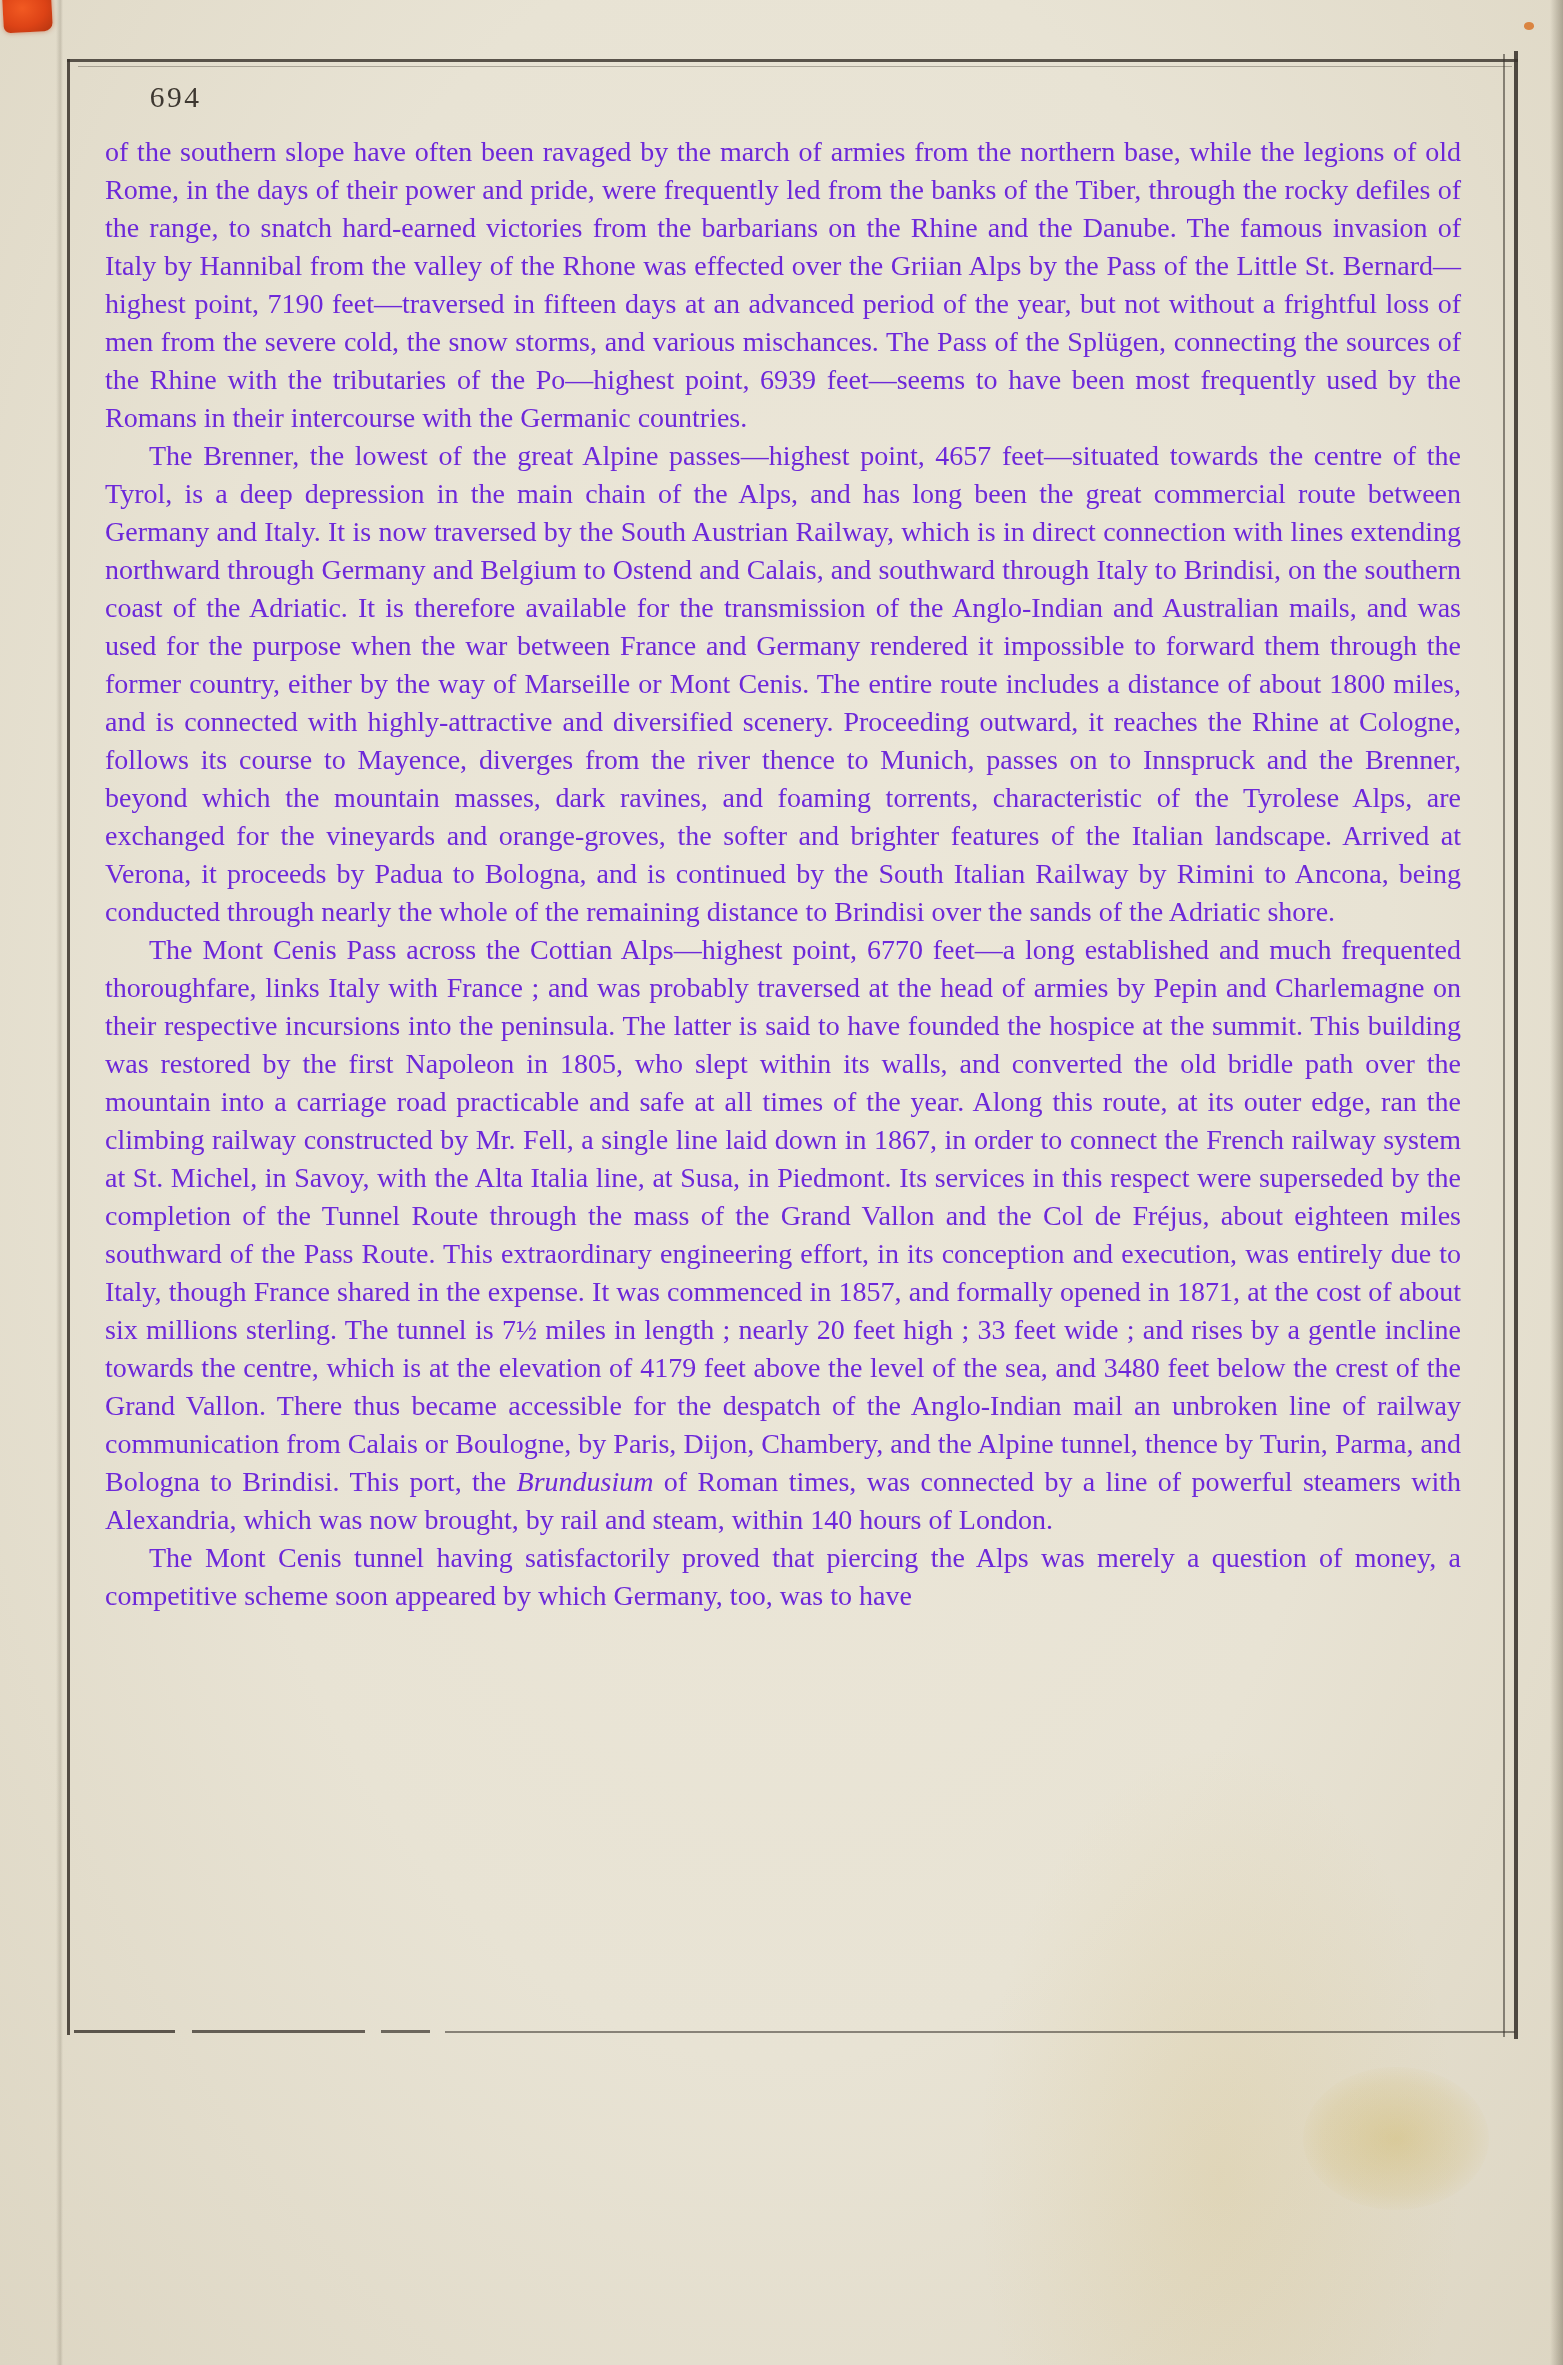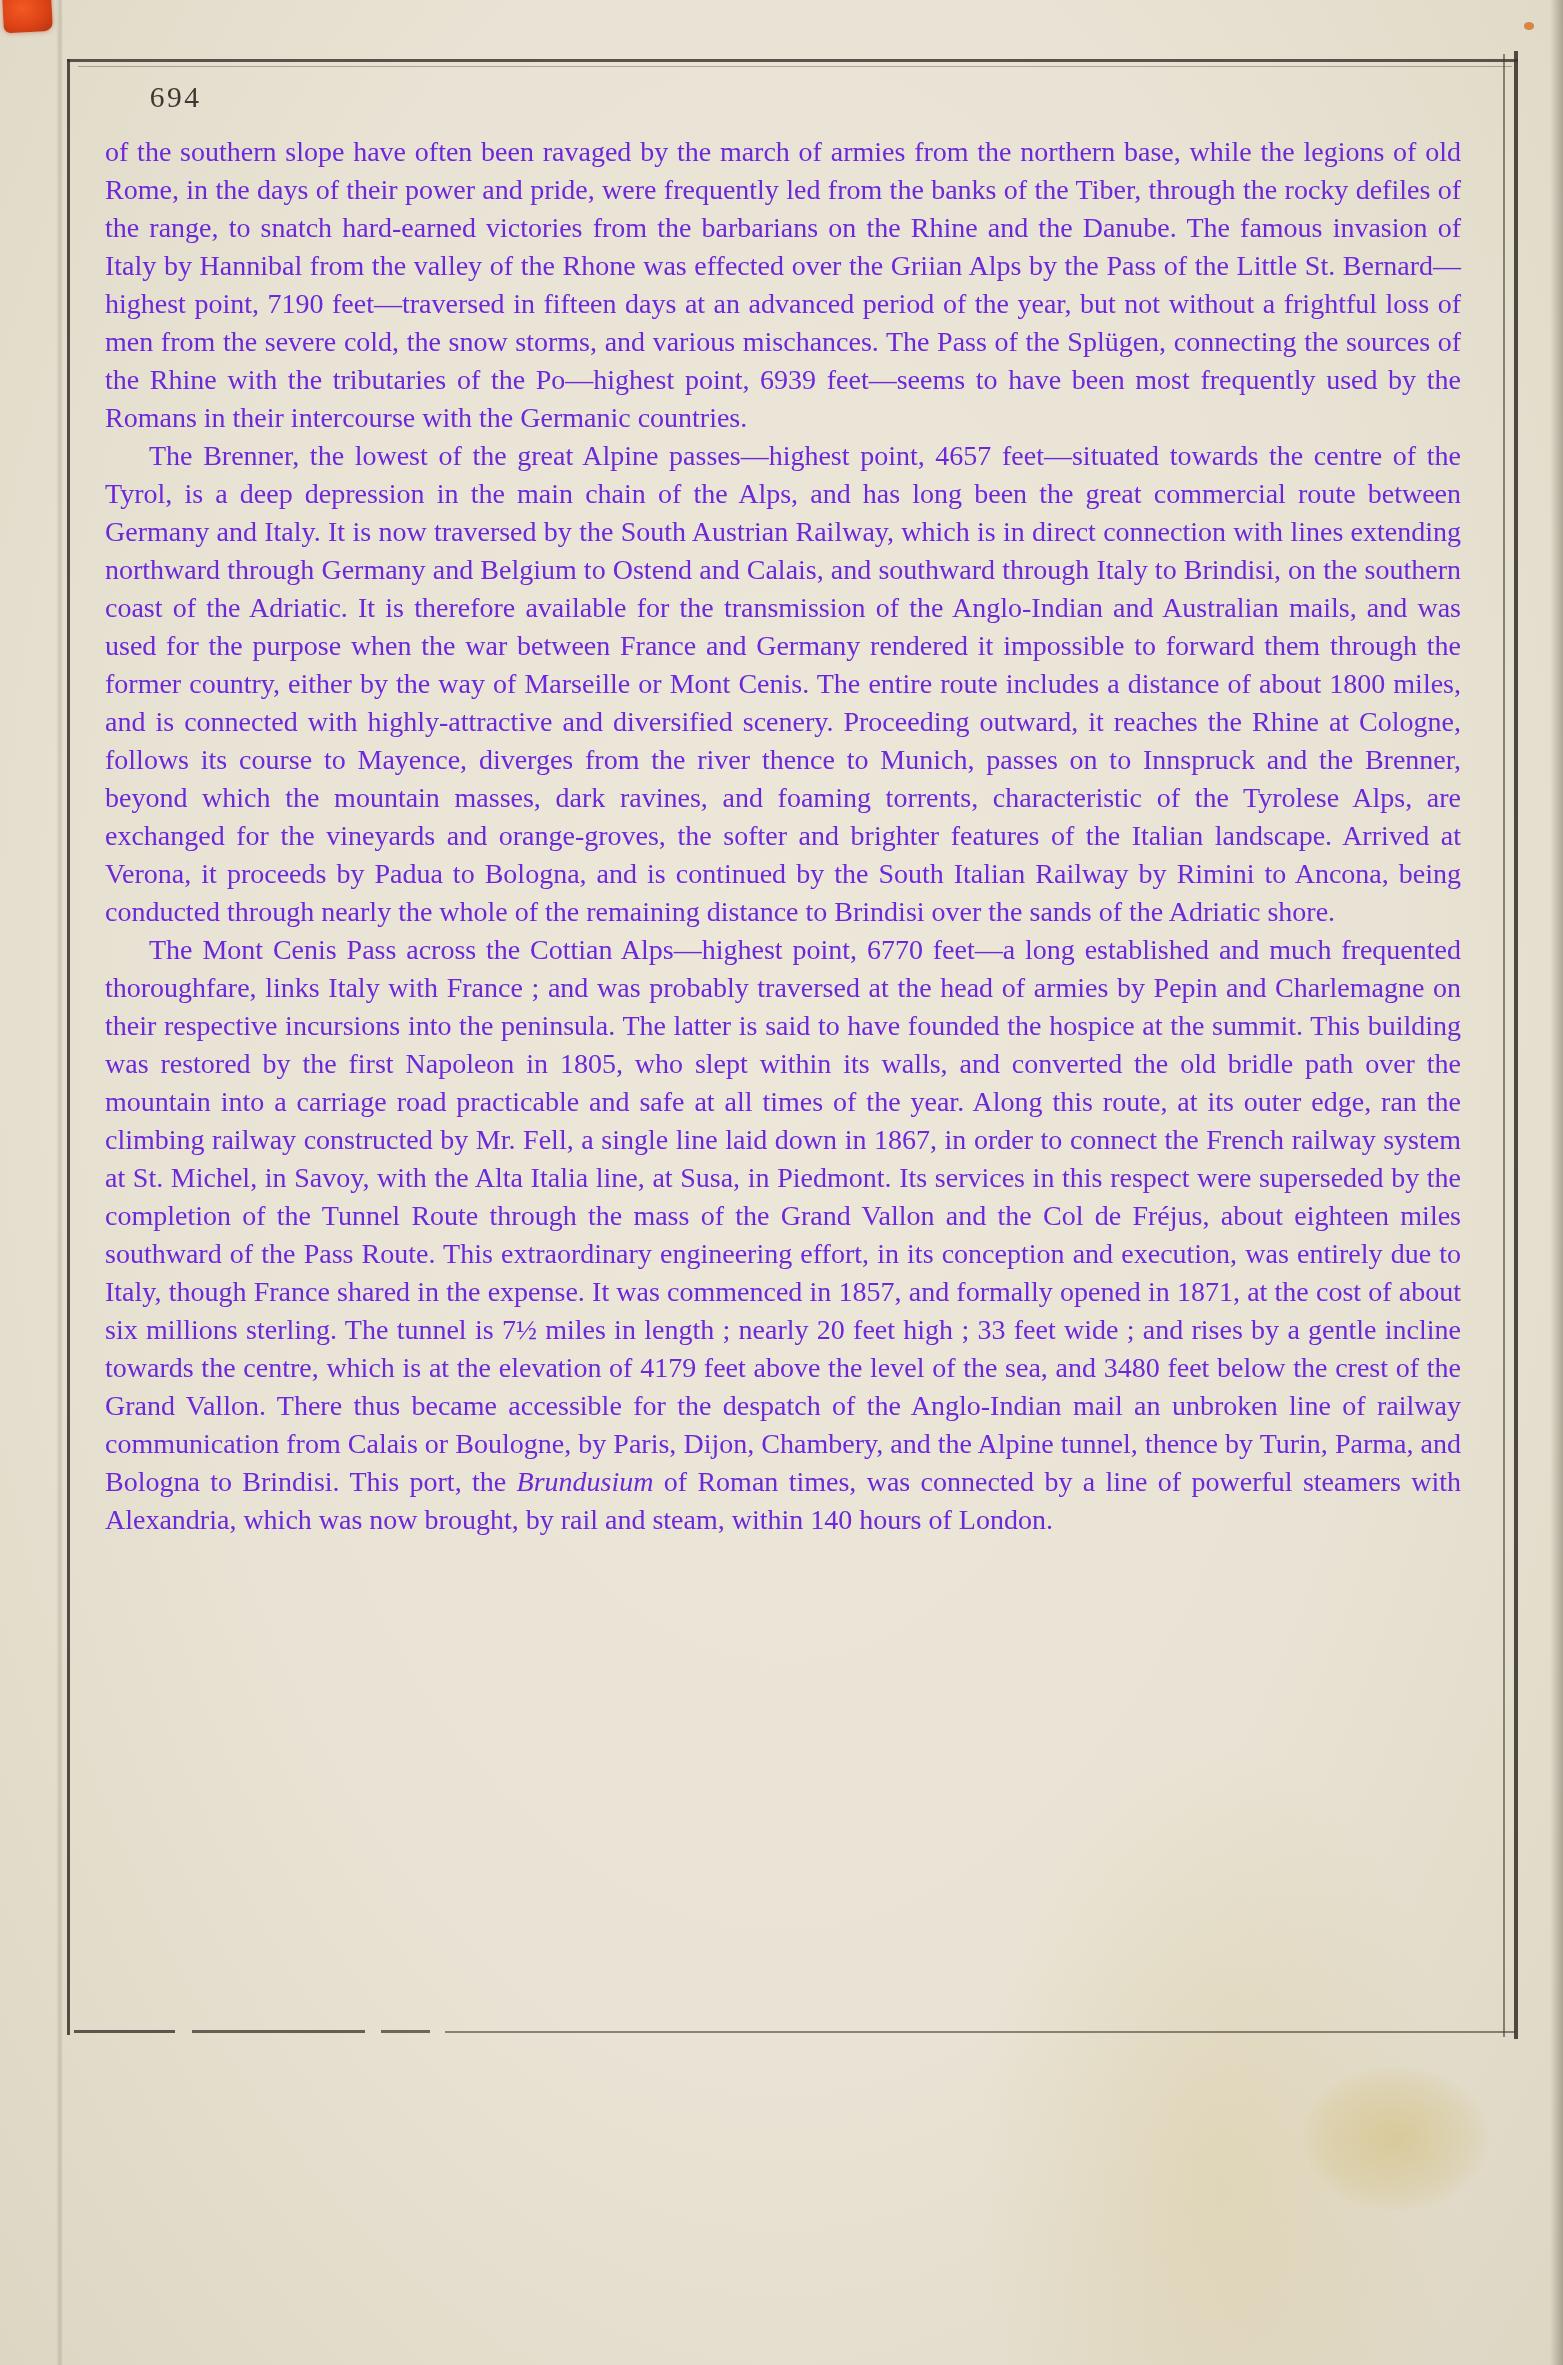--- a/index.html
+++ b/index.html
@@ -120,16 +120,17 @@
   <div class="rule rule-bottom-line"></div>
 
   <div class="header-row">
     <span class="page-number">694</span>
   </div>
 
   <div class="text-block">
       <p class=""><span>of the southern slope have often been ravaged by the march of armies from the northern base, while the legions of old Rome, in the days of their power and pride, were frequently led from the banks of the Tiber, through the rocky defiles of the range, to snatch hard-earned victories from the barbarians on the Rhine and the Danube. The famous invasion of Italy by Hannibal from the valley of the Rhone was effected over the Griian Alps by the Pass of the Little St. Bernard—highest point, 7190 feet—traversed in fifteen days at an advanced period of the year, but not without a frightful loss of men from the severe cold, the snow storms, and various mischances. The Pass of the Splügen, connecting the sources of the Rhine with the tributaries of the Po—highest point, 6939 feet—seems to have been most frequently used by the Romans in their intercourse with the Germanic countries.</span></p>
       <p class="indent"><span>The Brenner, the lowest of the great Alpine passes—highest point, 4657 feet—situated towards the centre of the Tyrol, is a deep depression in the main chain of the Alps, and has long been the great commercial route between Germany and Italy. It is now traversed by the South Austrian Railway, which is in direct connection with lines extending northward through Germany and Belgium to Ostend and Calais, and southward through Italy to Brindisi, on the southern coast of the Adriatic. It is therefore available for the transmission of the Anglo-Indian and Australian mails, and was used for the purpose when the war between France and Germany rendered it impossible to forward them through the former country, either by the way of Marseille or Mont Cenis. The entire route includes a distance of about 1800 miles, and is connected with highly-attractive and diversified scenery. Proceeding outward, it reaches the Rhine at Cologne, follows its course to Mayence, diverges from the river thence to Munich, passes on to Innspruck and the Brenner, beyond which the mountain masses, dark ravines, and foaming torrents, characteristic of the Tyrolese Alps, are exchanged for the vineyards and orange-groves, the softer and brighter features of the Italian landscape. Arrived at Verona, it proceeds by Padua to Bologna, and is continued by the South Italian Railway by Rimini to Ancona, being conducted through nearly the whole of the remaining distance to Brindisi over the sands of the Adriatic shore.</span></p>
       <p class="indent"><span>The Mont Cenis Pass across the Cottian Alps—highest point, 6770 feet—a long established and much frequented thoroughfare, links Italy with France ; and was probably traversed at the head of armies by Pepin and Charlemagne on their respective incursions into the peninsula. The latter is said to have founded the hospice at the summit. This building was restored by the first Napoleon in 1805, who slept within its walls, and converted the old bridle path over the mountain into a carriage road practicable and safe at all times of the year. Along this route, at its outer edge, ran the climbing railway constructed by Mr. Fell, a single line laid down in 1867, in order to connect the French railway system at St. Michel, in Savoy, with the Alta Italia line, at Susa, in Piedmont. Its services in this respect were superseded by the completion of the Tunnel Route through the mass of the Grand Vallon and the Col de Fréjus, about eighteen miles southward of the Pass Route. This extraordinary engineering effort, in its conception and execution, was entirely due to Italy, though France shared in the expense. It was commenced in 1857, and formally opened in 1871, at the cost of about six millions sterling. The tunnel is 7½ miles in length ; nearly 20 feet high ; 33 feet wide ; and rises by a gentle incline towards the centre, which is at the elevation of 4179 feet above the level of the sea, and 3480 feet below the crest of the Grand Vallon. There thus became accessible for the despatch of the Anglo-Indian mail an unbroken line of railway communication from Calais or Boulogne, by Paris, Dijon, Chambery, and the Alpine tunnel, thence by Turin, Parma, and Bologna to Brindisi. This port, the </span><i>Brundusium</i><span> of Roman times, was connected by a line of powerful steamers with Alexandria, which was now brought, by rail and steam, within 140 hours of London.</span></p>
+      <p class="indent"><span>The Mont Cenis tunnel having satisfactorily proved that piercing the Alps was merely a question of money, a competitive scheme soon appeared by which Germany, too, was to have</span></p>
     </div>
 
 </div>
 
 
 </body></html>

